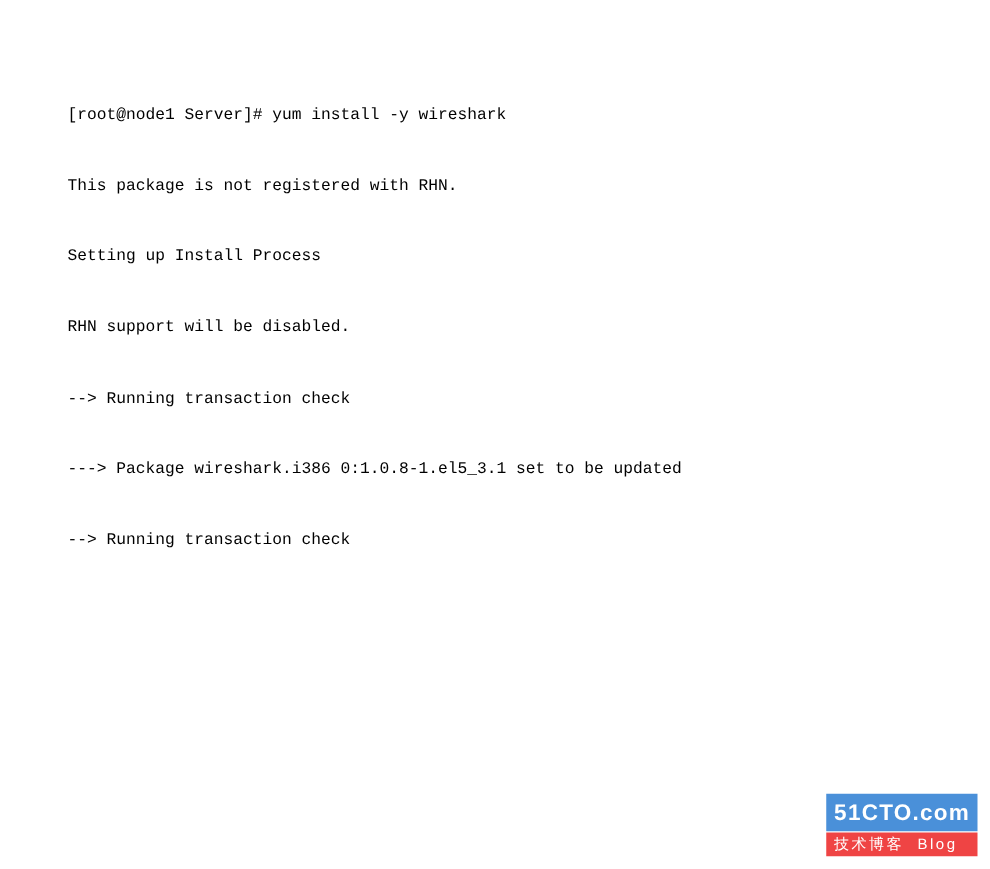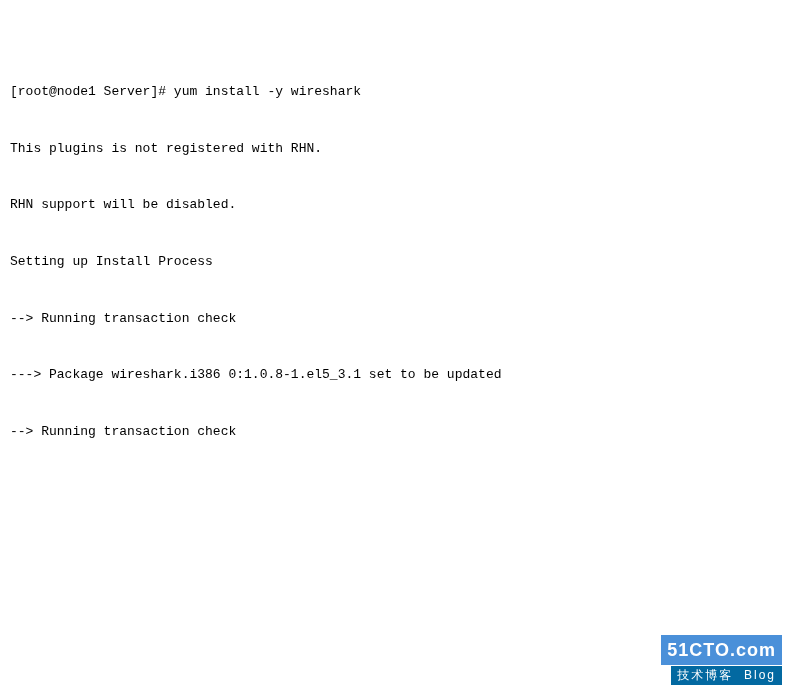--- a/index.html
+++ b/index.html
@@ -33,58 +33,58 @@
     .terminal-content {
       position: relative;
     }
 
     .watermark {
       position: absolute;
       bottom: 10px;
       right: 10px;
       display: flex;
       flex-direction: column;
-      align-items: flex-end;
       z-index: 10;
     }
 
     .watermark-site {
       background: #4a90d9;
       color: #ffffff;
       font-family: Arial, sans-serif;
       font-size: 18px;
       font-weight: bold;
       padding: 2px 6px;
       letter-spacing: 1px;
     }
 
     .watermark-blog {
-      background: #0369a1;
+      background: #ef4444;
       color: #ffffff;
       font-family: Arial, sans-serif;
       font-size: 12px;
       padding: 1px 6px;
       letter-spacing: 2px;
       margin-top: 1px;
     }
 
     .line {
       display: block;
       min-height: 1.45em;
+      margin-left: 44px;
     }
   </style>
 </head>
 <body>
 
 <div class="terminal">
   <div class="terminal-content">
     <span class="line">[root@node1 Server]# yum install -y wireshark</span>
-    <span class="line">This plugins is not registered with RHN.</span>
+    <span class="line">This package is not registered with RHN.</span>
+    <span class="line">Setting up Install Process</span>
     <span class="line">RHN support will be disabled.</span>
-    <span class="line">Setting up Install Process</span>
     <span class="line">--&gt; Running transaction check</span>
     <span class="line">---&gt; Package wireshark.i386 0:1.0.8-1.el5_3.1 set to be updated</span>
     <span class="line">--&gt; Running transaction check</span>
     
     
     
     
     
     
     

